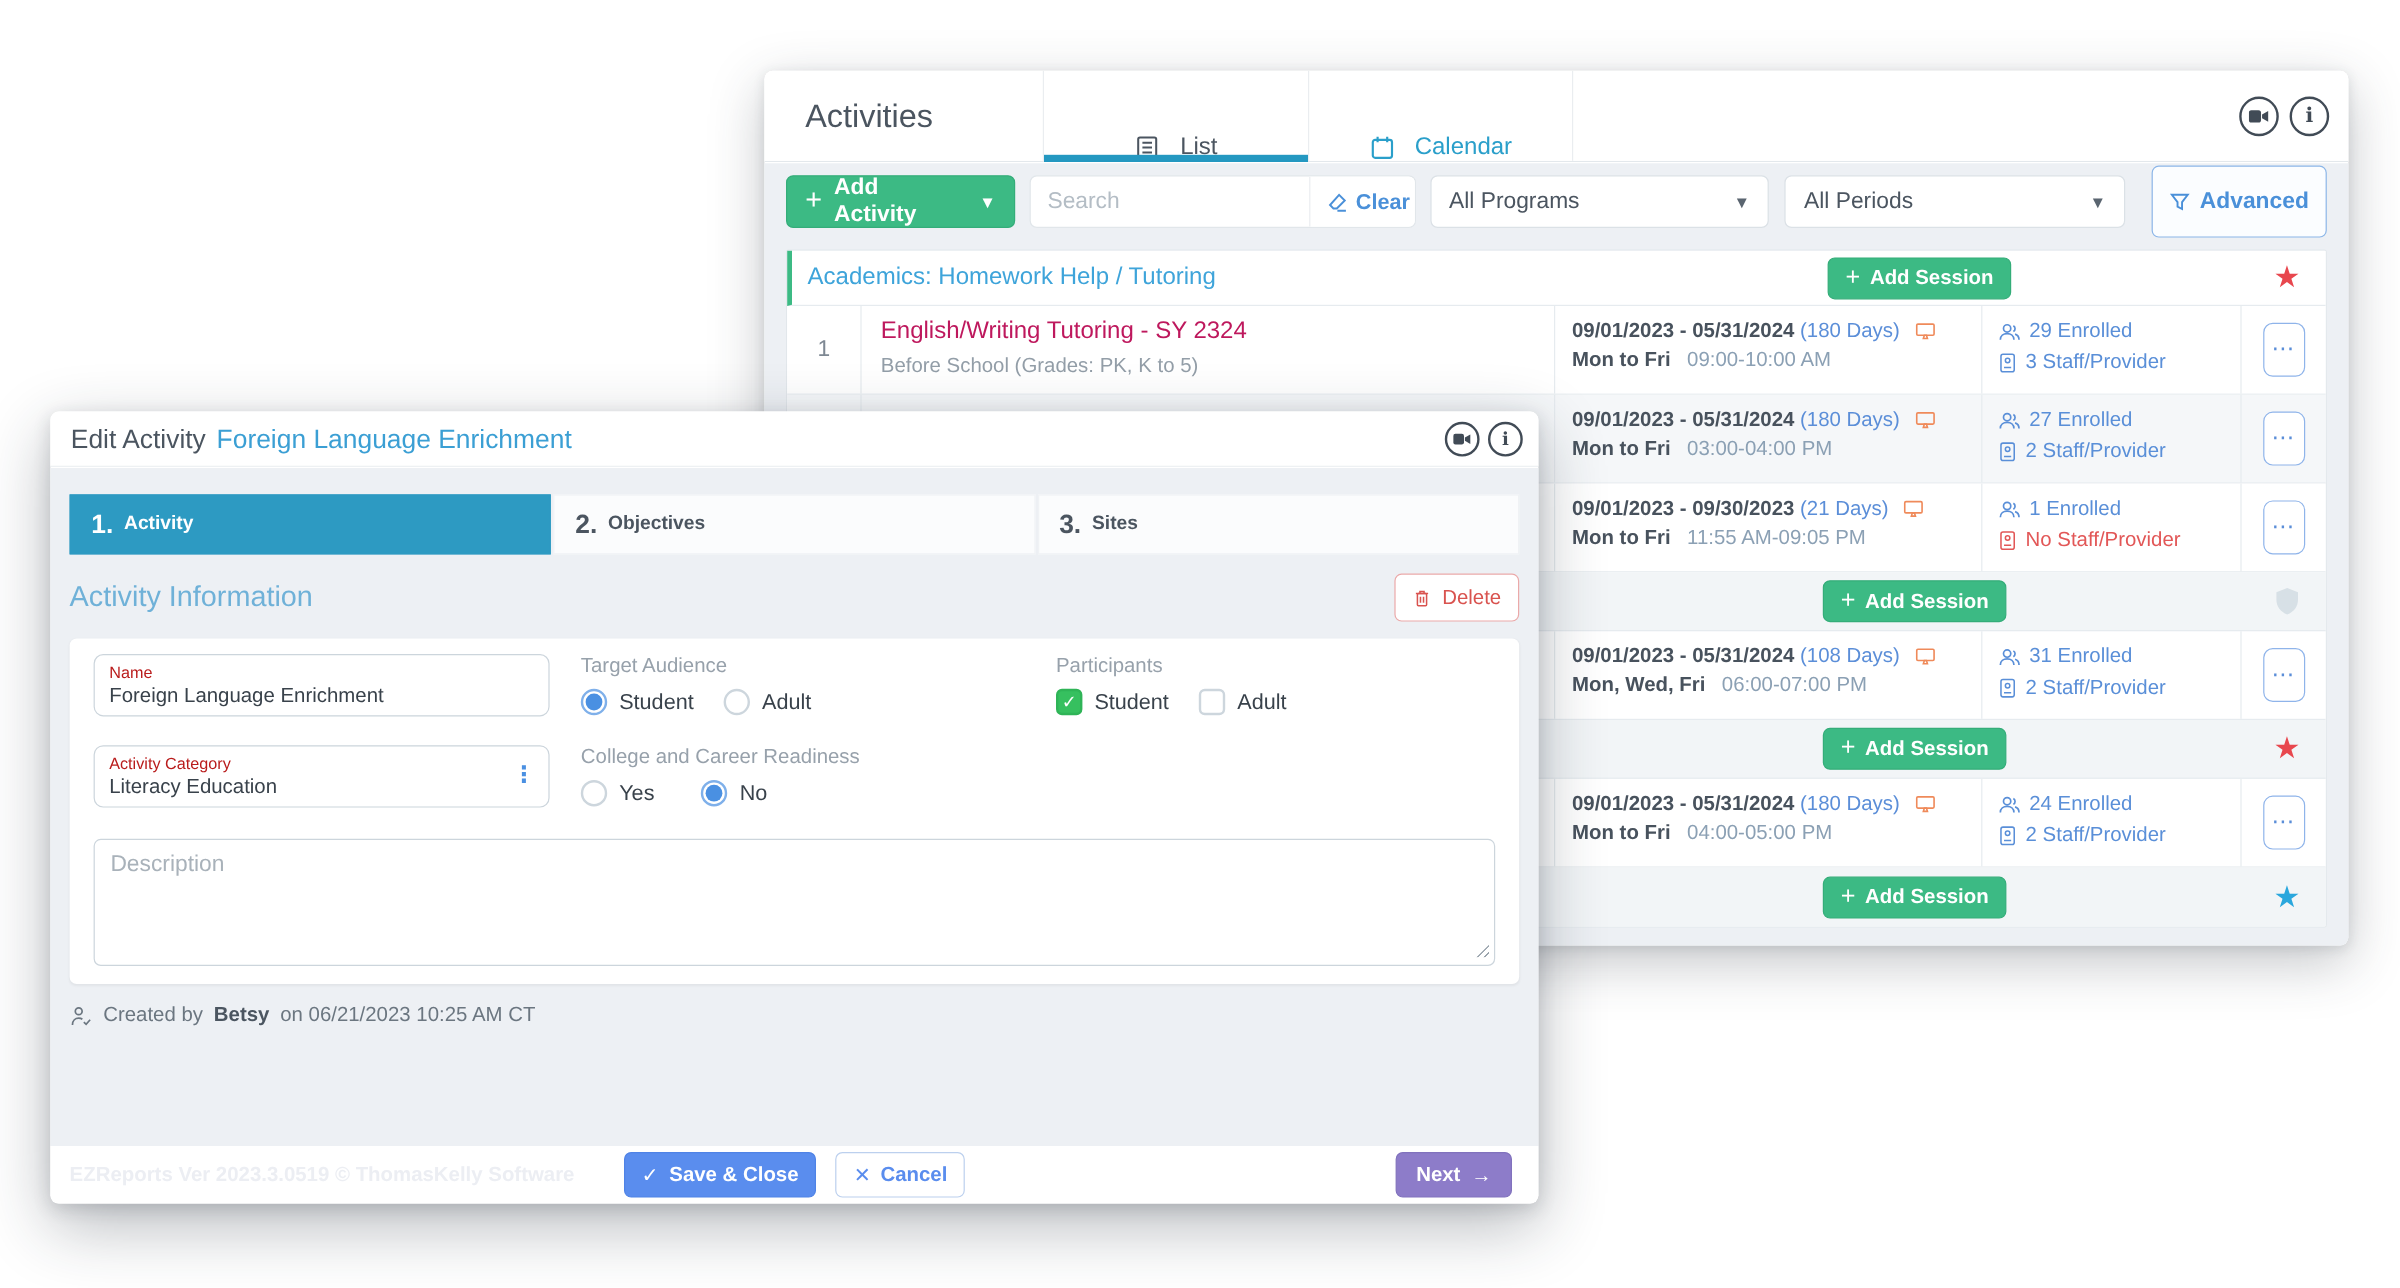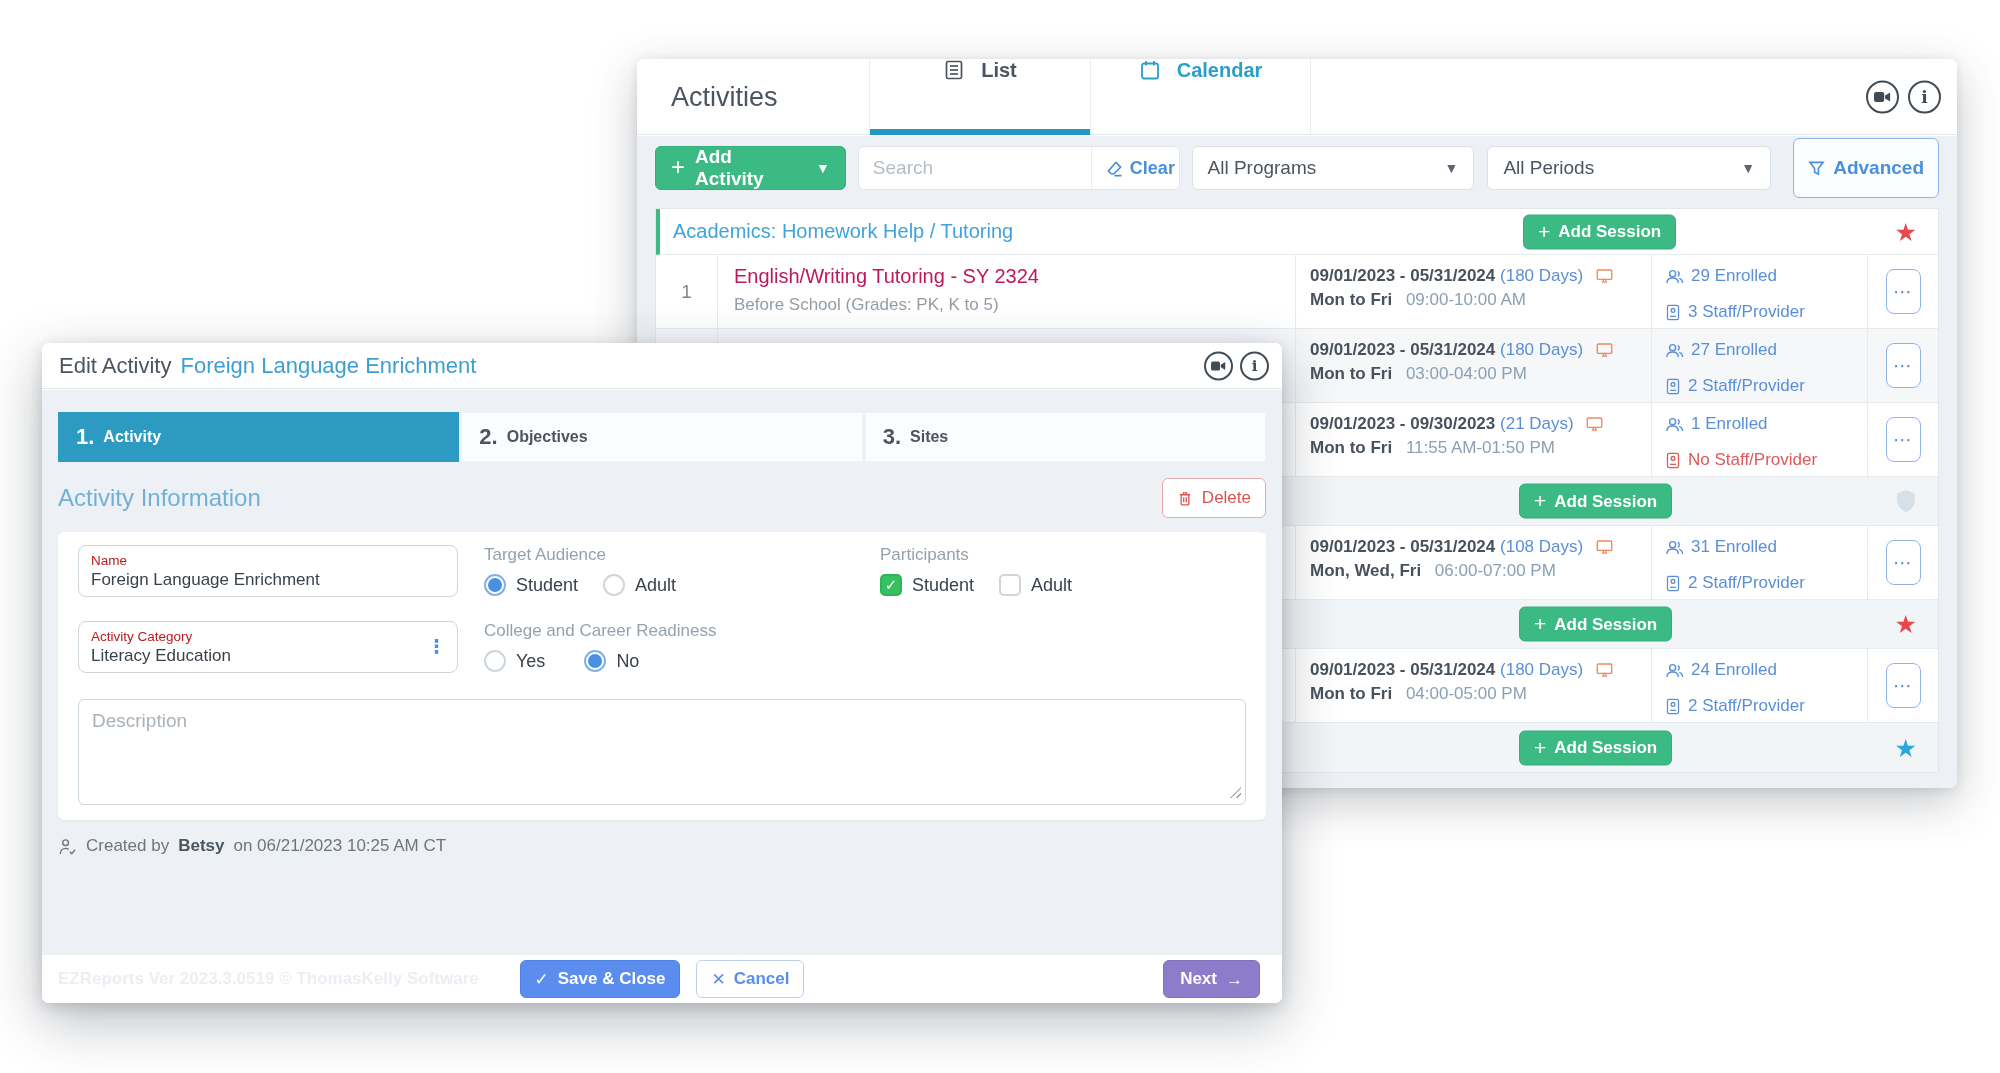--- a/index.html
+++ b/index.html
@@ -11,22 +11,22 @@
     color:#4b5560;
   }
   .window { position:absolute; background:#fff; border-radius:7px; }
 
   
   .act { left:637px; top:59px; width:1320px; height:729px;
          box-shadow:0 14px 45px rgba(45,55,65,.28), 0 2px 10px rgba(45,55,65,.12); }
   .act-header { height:76px; background:#fff; border-bottom:1px solid #e3e8ec;
                 border-radius:7px 7px 0 0; display:flex; position:relative; }
   .act-title { line-height:76px; padding-left:34px; font-size:27px; color:#4b5560; width:232px; }
-  .act-tab { width:221px; border-left:1px solid #eaedf0; display:flex; align-items:flex-start;
-             justify-content:center; gap:16px; font-size:20px; font-weight:700; position:relative; cursor:pointer; }
+  .act-tab { width:221px; border-left:1px solid #eaedf0; display:flex; align-items:flex-end;
+             justify-content:center; gap:16px; font-size:20px; font-weight:400; position:relative; cursor:pointer; }
   .act-tab.t-list { color:#4b5560; }
   .act-tab.t-list::after { content:""; position:absolute; left:0; right:0; bottom:-1px; height:6px; background:#2498c1; }
   .act-tab.t-cal { color:#2a9fca; border-right:1px solid #eaedf0; }
   .act-icons { position:absolute; right:16px; top:50%; transform:translateY(-50%); display:flex; gap:9px; }
   .circle-icon { width:33px; height:33px; border:2px solid #414b56; border-radius:50%;
                  display:flex; align-items:center; justify-content:center; color:#414b56;
                  background:#fff; cursor:pointer; }
   .circle-icon.small { width:29px; height:29px; }
   .i-serif { font-family:"DejaVu Serif",serif; font-size:17px; font-weight:700; line-height:1; }
   .circle-icon.small .i-serif { font-size:15px; }
@@ -77,21 +77,21 @@
   .name-sub { color:#939ea8; font-size:17px; margin-top:7px; }
   .cell-dates { padding:11px 0 0 14px; font-size:17px; }
   .d-range { color:#48525d; font-weight:700; }
   .d-days { color:#5b8ed8; font-weight:400; }
   .mon-ic { display:inline-block; vertical-align:-3px; margin-left:8px; color:#ef8a5a; }
   .d-line2 { margin-top:4px; }
   .d-week { color:#48525d; font-weight:700; }
   .d-time { color:#8ba0b4; margin-left:9px; }
   .cell-enr { padding:11px 0 0 13px; font-size:17px; color:#5a8fd8; }
   .enr-line { display:flex; align-items:center; gap:7px; cursor:pointer; }
-  .enr-line + .enr-line { margin-top:16px; }
+  .enr-line + .enr-line { margin-top:6px; }
   .enr-line.missing { color:#e25757; }
   .cell-act { display:flex; align-items:center; justify-content:center; }
   .btn-ellipsis { width:35px; height:45px; border:1px solid #8fb4ea; border-radius:8px;
                   background:#fff; color:#5b8ed8; font-size:19px; display:flex; align-items:center;
                   justify-content:center; cursor:pointer; letter-spacing:1px; }
   .add-row { height:49px; background:#f2f5f7; border-bottom:1px solid #e6ebef; position:relative; }
   .add-row:last-child { border-bottom:none; }
   .shield-ic { display:block; }
 
   
@@ -343,21 +343,21 @@
           <div class="name-sub"></div>
         </div>
         <div class="cell cell-dates">
           <div><span class="d-range">09/01/2023 - 09/30/2023</span>
                <span class="d-days">(21 Days)</span>
                <span class="mon-ic"><svg width="17" height="16" viewBox="0 0 20 18" fill="none" stroke="#ef8a5a" stroke-width="1.6">
                   <rect x="1.5" y="2" width="17" height="11" rx="1.2"></rect>
                   <path d="M8 16.2 H12 L11 13 H9 Z"></path>
                 </svg></span></div>
           <div class="d-line2"><span class="d-week">Mon to Fri</span>
-               <span class="d-time">11:55 AM-01:50 PM</span></div>
+               <span class="d-time">11:55 AM-09:05 PM</span></div>
         </div>
         <div class="cell cell-enr">
           <div class="enr-line">
             <span class="glyph">
                 <svg width="19" height="17" viewBox="0 0 20 18" fill="none" stroke="currentColor" stroke-width="1.5">
                   <circle cx="8" cy="6" r="3.2"></circle>
                   <path d="M2 16 c0-3.6 2.8-5.4 6-5.4 s6 1.8 6 5.4"></path>
                   <path d="M13.5 3.6 a3 3 0 0 1 0 5.2 M15 11 c2.2.7 3.5 2.4 3.5 5"></path>
                 </svg>
               </span>

